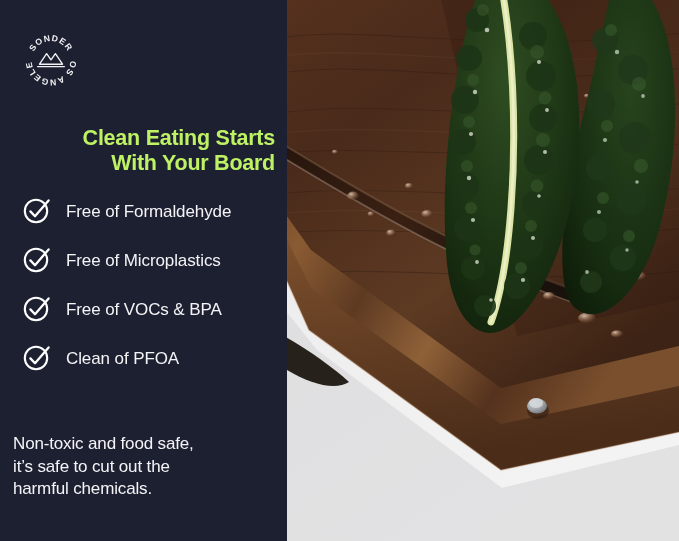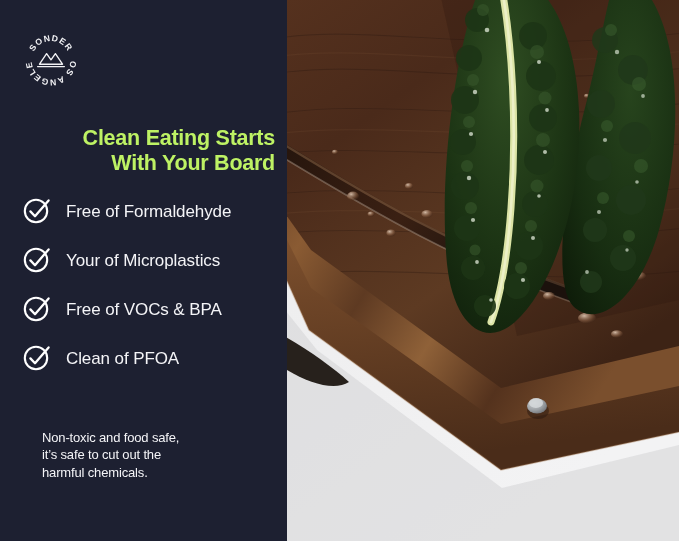--- a/index.html
+++ b/index.html
@@ -56,23 +56,23 @@
     color:#f4f4f7;
     font-size:17px;
     line-height:1.19;
     letter-spacing:-0.1px;
     padding-top:3px;
   }
   .check-label .l2{display:block;}
 
   
   .closing-note{
-    position:absolute;left:42px;top:416px;width:252px;
+    position:absolute;left:13px;top:416px;width:252px;
     color:#f4f4f7;
-    font-size:13px;
+    font-size:17px;
     line-height:1.33;
     letter-spacing:-0.15px;
   }
   .closing-note span{display:block;}
 
   
   .photo-panel{
     position:relative;
     flex:1 1 auto;height:541px;
     overflow:hidden;
@@ -129,21 +129,21 @@
       </li>
 
       <li class="check-item">
         <span class="check-icon">
           <svg viewBox="0 0 30 30" aria-hidden="true">
             <circle cx="14" cy="16" r="11.2" fill="none" stroke="#ffffff" stroke-width="2.1"></circle>
             <path d="M 8.4,16.4 L 13,21.2 L 26.6,5.4" fill="none" stroke="#ffffff" stroke-width="2.3" stroke-linecap="round" stroke-linejoin="round"></path>
           </svg>
         </span>
         <span class="check-label">
-          <span>Your of Microplastics</span>
+          <span>Free of Microplastics</span>
         </span>
       </li>
 
       <li class="check-item">
         <span class="check-icon">
           <svg viewBox="0 0 30 30" aria-hidden="true">
             <circle cx="14" cy="16" r="11.2" fill="none" stroke="#ffffff" stroke-width="2.1"></circle>
             <path d="M 8.4,16.4 L 13,21.2 L 26.6,5.4" fill="none" stroke="#ffffff" stroke-width="2.3" stroke-linecap="round" stroke-linejoin="round"></path>
           </svg>
         </span>

